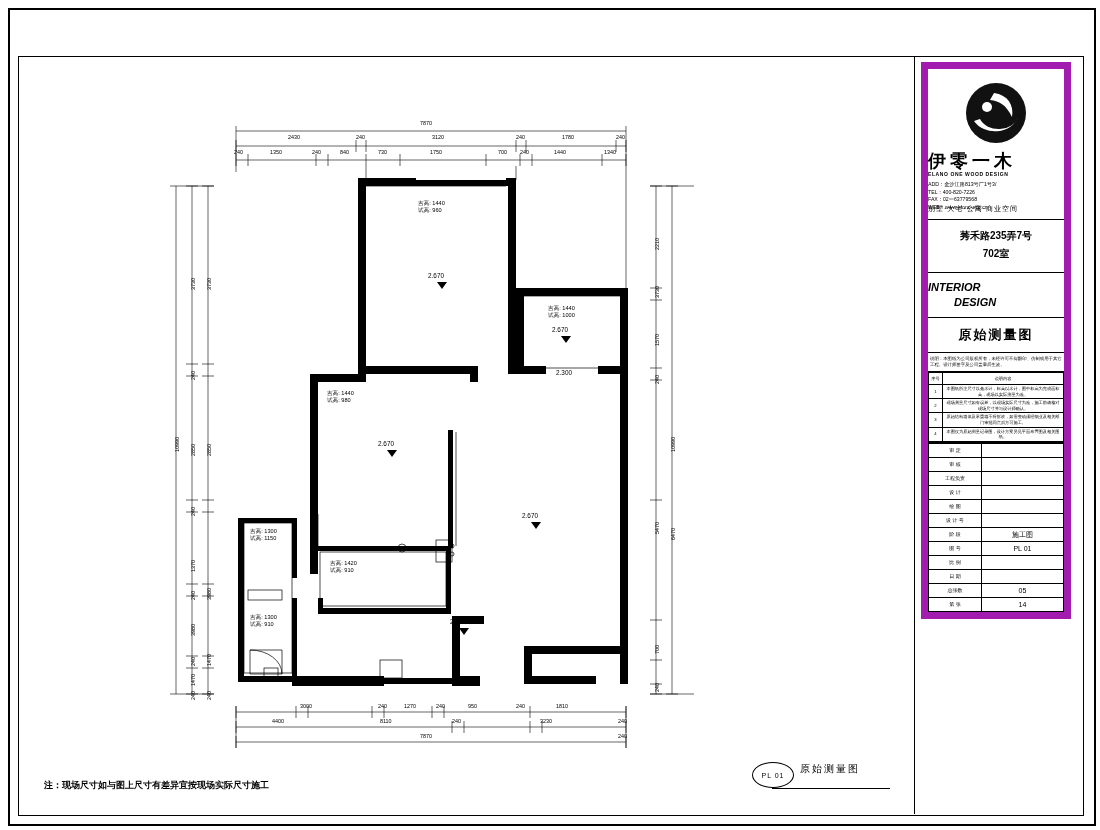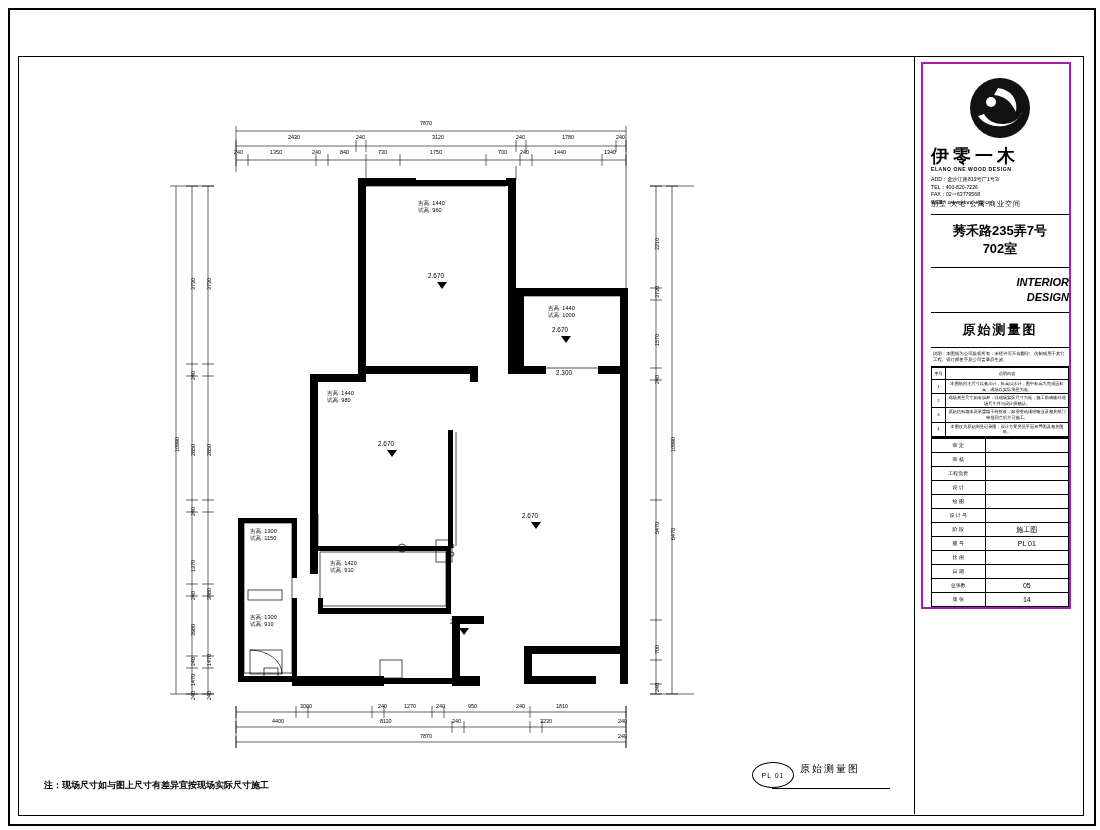--- a/index.html
+++ b/index.html
@@ -10,34 +10,34 @@
   }
   #sheet{position:relative;width:1100px;height:830px;background:#fff;}
 
   
   .outer-frame{position:absolute;left:8px;top:8px;width:1084px;height:814px;border:2px solid #000;}
   .inner-frame{position:absolute;left:18px;top:56px;width:1064px;height:758px;border:1px solid #000;}
   .title-sep{position:absolute;left:914px;top:56px;width:1px;height:758px;background:#000;}
 
   
   .tb{position:absolute;left:921px;top:62px;width:150px;}
-  .tb-box{border:2px solid #a21caf;box-sizing:border-box;padding-left:8px;}
+  .tb-box{border:7px solid #a21caf;box-sizing:border-box;}
   .tb-row{border-bottom:1px solid #000;box-sizing:border-box;text-align:center;}
   .tb-row:last-child{border-bottom:none;}
 
   .logo-cell{height:150px;position:relative;border-bottom:1px solid #000;}
   .logo-mark{position:absolute;left:50%;top:12px;transform:translateX(-50%);width:64px;height:64px;}
   .brand-cn{position:absolute;left:0;right:0;top:80px;font-size:18px;font-weight:bold;letter-spacing:4px;}
   .brand-en{position:absolute;left:0;right:0;top:102px;font-size:5px;letter-spacing:.6px;font-weight:bold;}
   .contact{position:absolute;left:0;right:0;top:112px;font-size:5.2px;line-height:7.6px;}
   .tagline{position:absolute;left:0;right:0;bottom:5px;font-size:7px;letter-spacing:1px;}
 
   .cell-h{font-size:11px;letter-spacing:5px;padding:5px 0;font-weight:bold;}
-  .proj-name{padding:7px 0 9px;font-size:13px;font-weight:bold;line-height:18px;}
-  .id-cell{padding:7px 0;font-style:italic;font-weight:bold;font-size:11px;line-height:15px;text-align:right;}
+  .proj-name{padding:7px 0 9px;font-size:10px;font-weight:bold;line-height:18px;}
+  .id-cell{padding:7px 0;font-style:italic;font-weight:bold;font-size:11px;line-height:15px;text-align:left;}
   .id-cell .l2{padding-left:26px;}
   .dwg-name{padding:8px 0;font-size:13px;font-weight:bold;letter-spacing:2px;}
 
   .notes-head{font-size:4.4px;padding:3px 2px;line-height:6px;text-align:left;}
   .notes-tbl{width:100%;border-collapse:collapse;table-layout:fixed;}
   .notes-tbl td{border:1px solid #000;font-size:4.2px;line-height:5.6px;padding:1px 2px;vertical-align:middle;}
   .notes-tbl td.n{width:9px;text-align:center;}
   .notes-tbl tr.hd td{text-align:center;height:9px;}
 
   .meta-tbl{width:100%;border-collapse:collapse;table-layout:fixed;}

